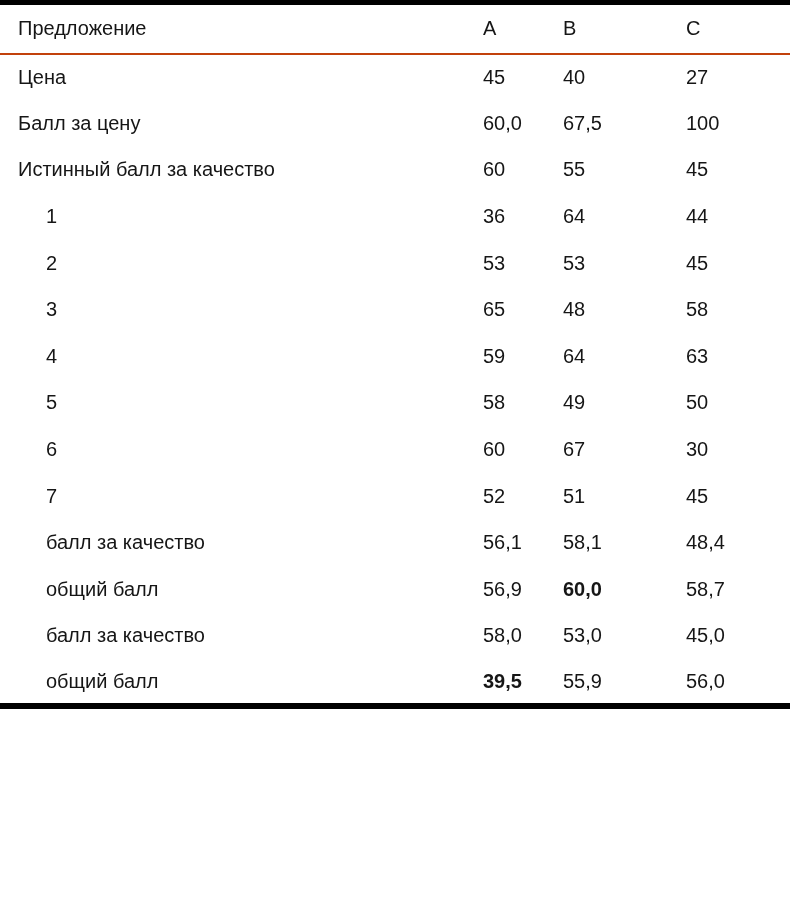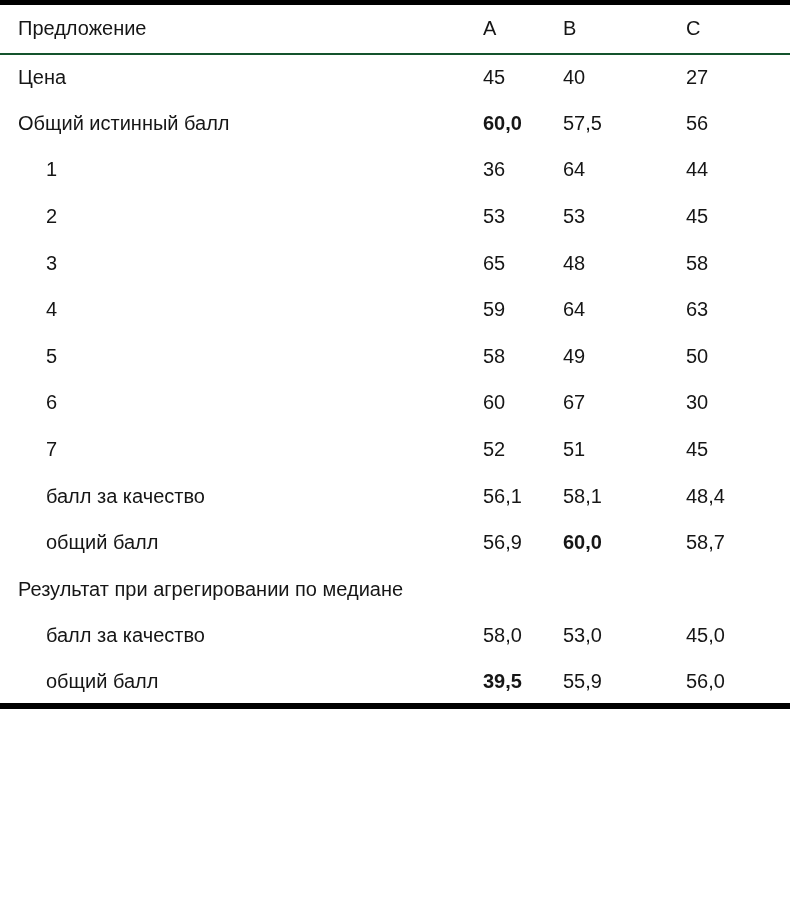--- a/index.html
+++ b/index.html
@@ -32,21 +32,21 @@
     font-weight: normal;
     color: #161616;
     text-align: left;
     vertical-align: middle;
     padding: 0;
     white-space: nowrap;
     overflow: hidden;
   }
   thead tr {
     height: 51px;
-    border-bottom: 2px solid #14532d;
+    border-bottom: 2px solid #c2410c;
   }
   tbody tr {
     height: 46.6px;
     margin-top: 12px;
   }
   .label-cell {
     padding-left: 18px;
   }
   tr.indent .label-cell {
     padding-left: 46px;
@@ -75,24 +75,30 @@
       </tr>
     </thead>
     <tbody>
       <tr>
         <td class="label-cell">Цена</td>
         <td>45</td>
         <td>40</td>
         <td>27</td>
       </tr>
       <tr>
-        <td class="label-cell">Общий истинный балл</td>
-        <td class="bold">60,0</td>
-        <td>57,5</td>
-        <td>56</td>
+        <td class="label-cell">Балл за цену</td>
+        <td>60,0</td>
+        <td>67,5</td>
+        <td>100</td>
+      </tr>
+      <tr>
+        <td class="label-cell">Истинный балл за качество</td>
+        <td>60</td>
+        <td>55</td>
+        <td>45</td>
       </tr>
       <tr class="indent">
         <td class="label-cell">1</td>
         <td>36</td>
         <td>64</td>
         <td>44</td>
       </tr>
       <tr class="indent">
         <td class="label-cell">2</td>
         <td>53</td>
@@ -134,26 +140,20 @@
         <td>56,1</td>
         <td>58,1</td>
         <td>48,4</td>
       </tr>
       <tr class="indent">
         <td class="label-cell">общий балл</td>
         <td>56,9</td>
         <td class="bold">60,0</td>
         <td>58,7</td>
       </tr>
-      <tr>
-        <td class="label-cell">Результат при агрегировании по медиане</td>
-        <td></td>
-        <td></td>
-        <td></td>
-      </tr>
       <tr class="indent">
         <td class="label-cell">балл за качество</td>
         <td>58,0</td>
         <td>53,0</td>
         <td>45,0</td>
       </tr>
       <tr class="indent">
         <td class="label-cell">общий балл</td>
         <td class="bold">39,5</td>
         <td>55,9</td>

